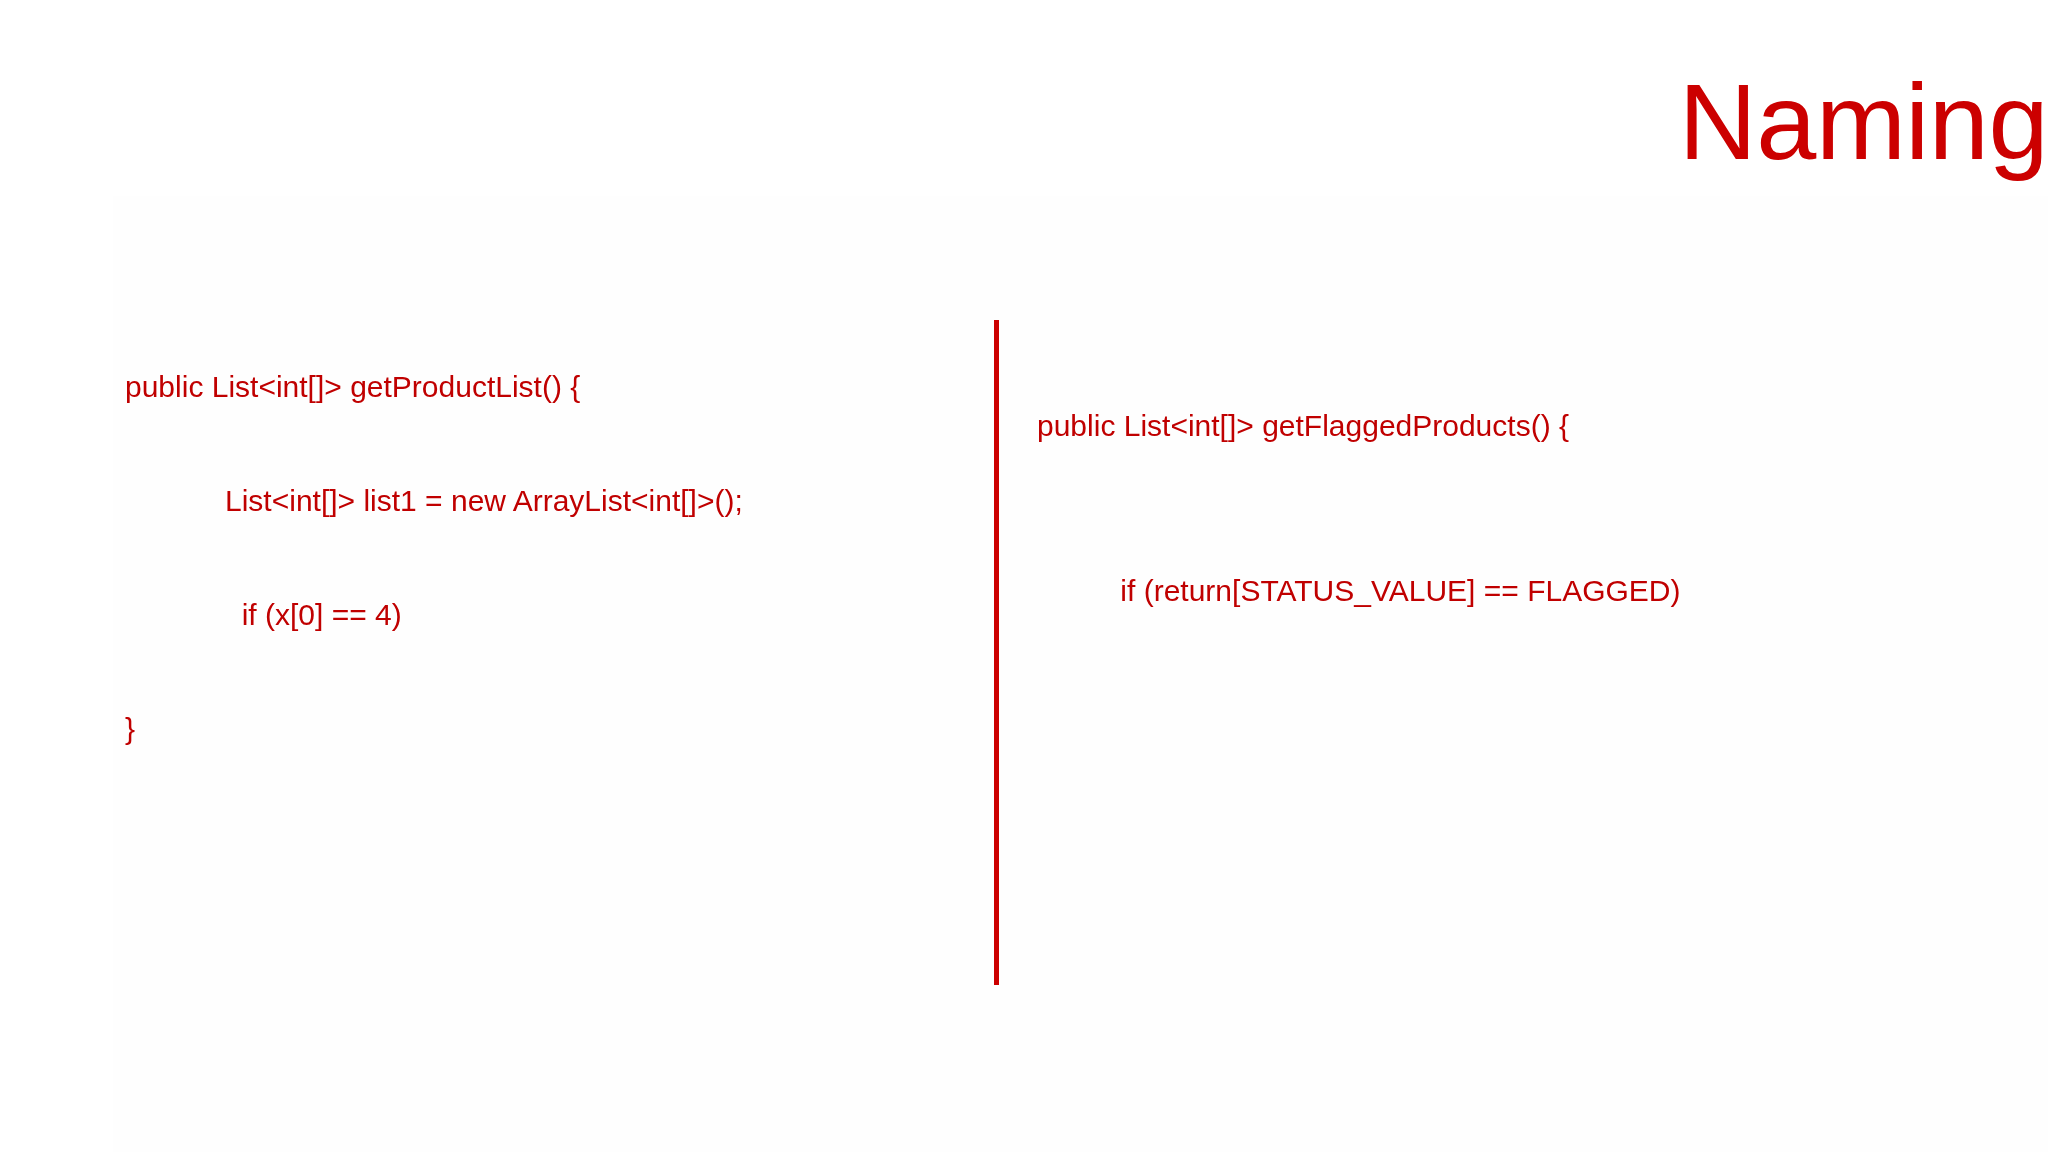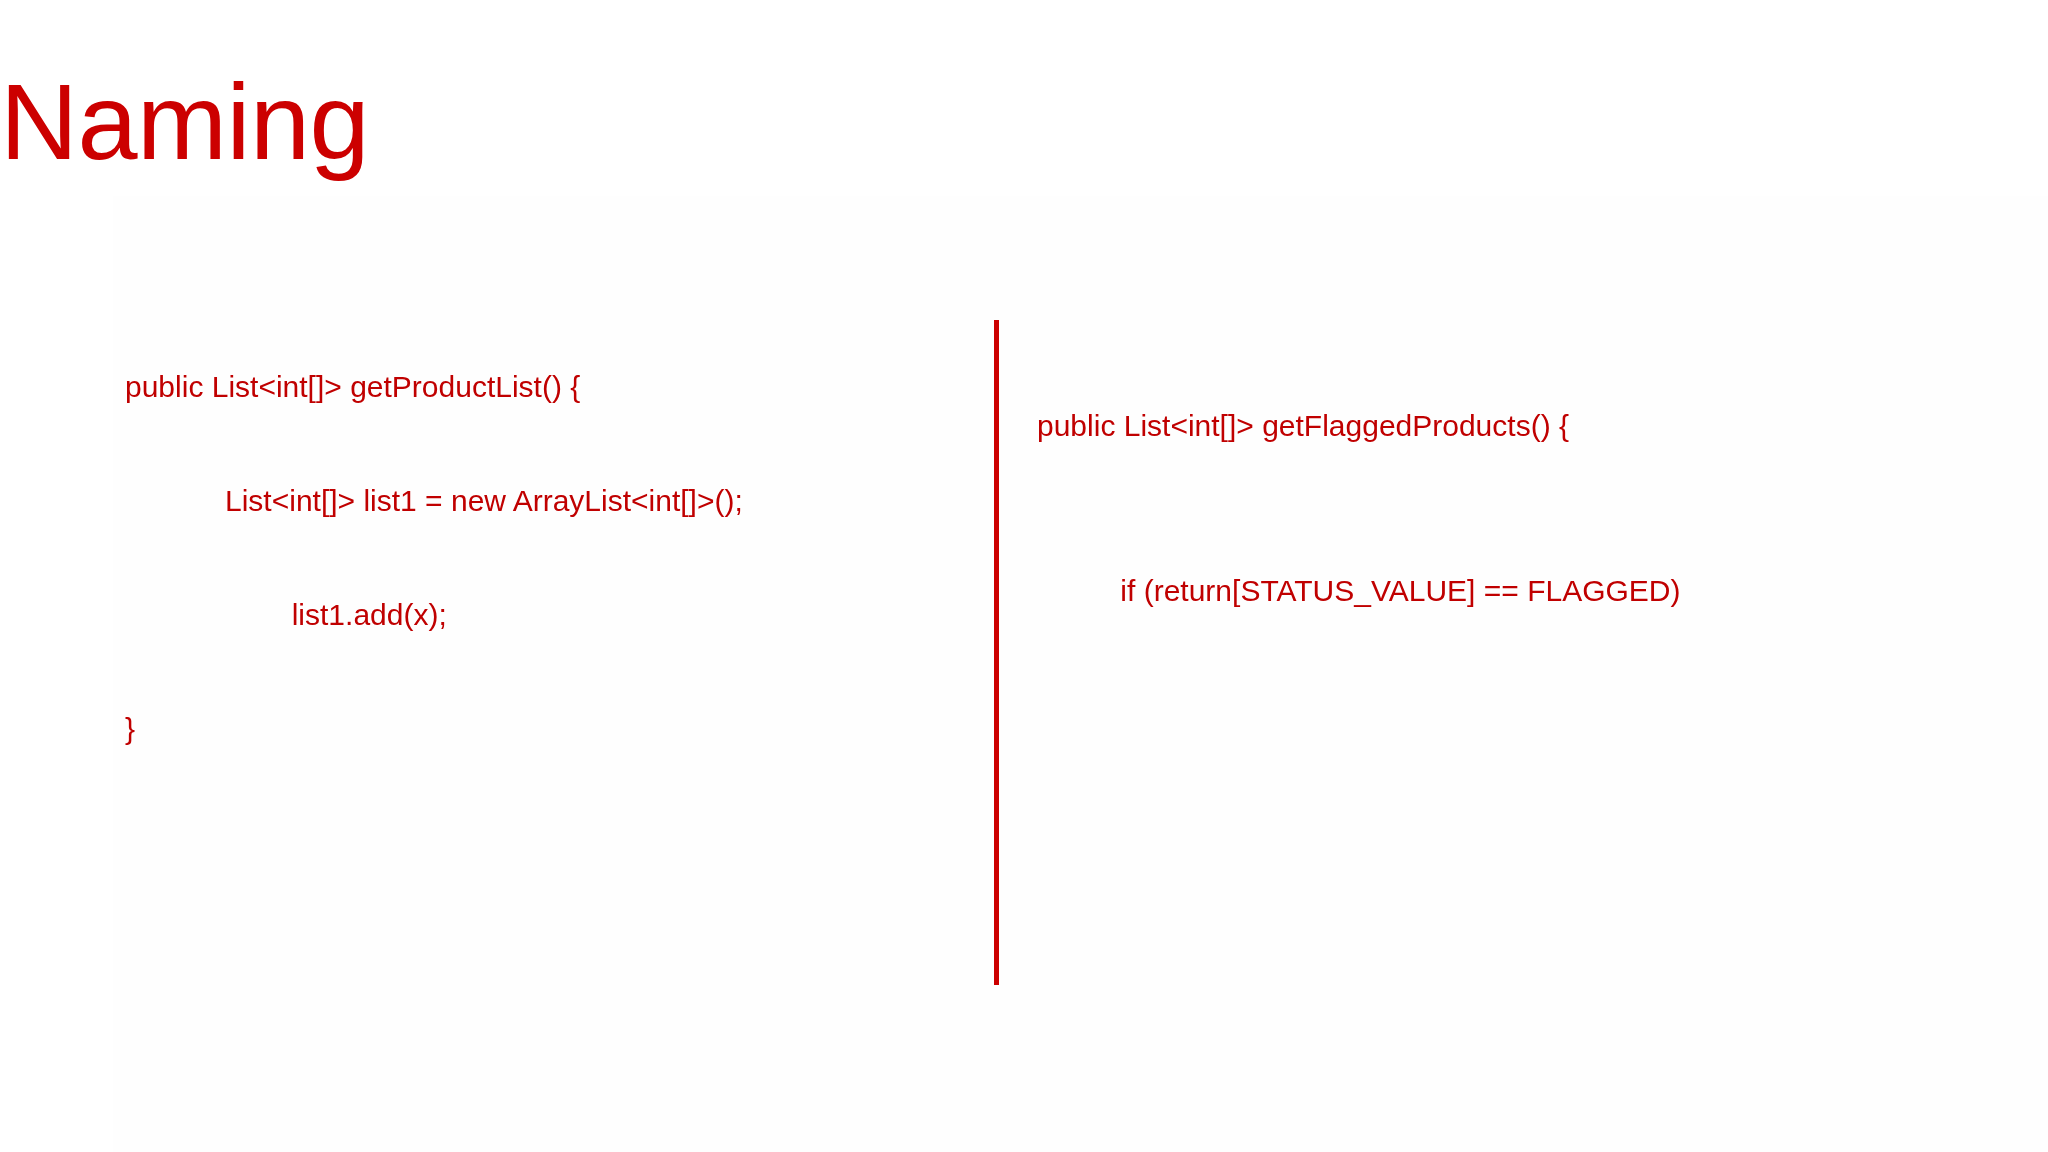--- a/index.html
+++ b/index.html
@@ -30,21 +30,21 @@
     position: absolute;
     inset: 0;
   }
 
   
   .slide-title {
     position: absolute;
     left: 0;
     top: 62px;
     width: 2048px;
-    text-align: left;
+    text-align: right;
     font-size: 108px;
     line-height: 1.12;
     font-weight: 400;
     color: #CC0000;
     letter-spacing: -0.5px;
     white-space: nowrap;
   }
 
   
   .code-col {
@@ -88,21 +88,21 @@
 
 <div class="slide">
 
   <div class="content-panel"></div>
 
   <div class="slide-title">Naming</div>
 
   <div class="code-col left">
     <div class="code-line">public List&lt;int[]&gt; getProductList() {</div>
     <div class="code-line">            List&lt;int[]&gt; list1 = new ArrayList&lt;int[]&gt;();</div>
-    <div class="code-line">                    list1.add(x);</div>
+    <div class="code-line">              if (x[0] == 4)</div>
     <div class="code-line">}</div>
   </div>
 
   <div class="divider"></div>
 
   <div class="code-col right">
     <div class="code-line">public List&lt;int[]&gt; getFlaggedProducts() {</div>
     <div class="code-line">          if (return[STATUS_VALUE] == FLAGGED)</div>
     
     

